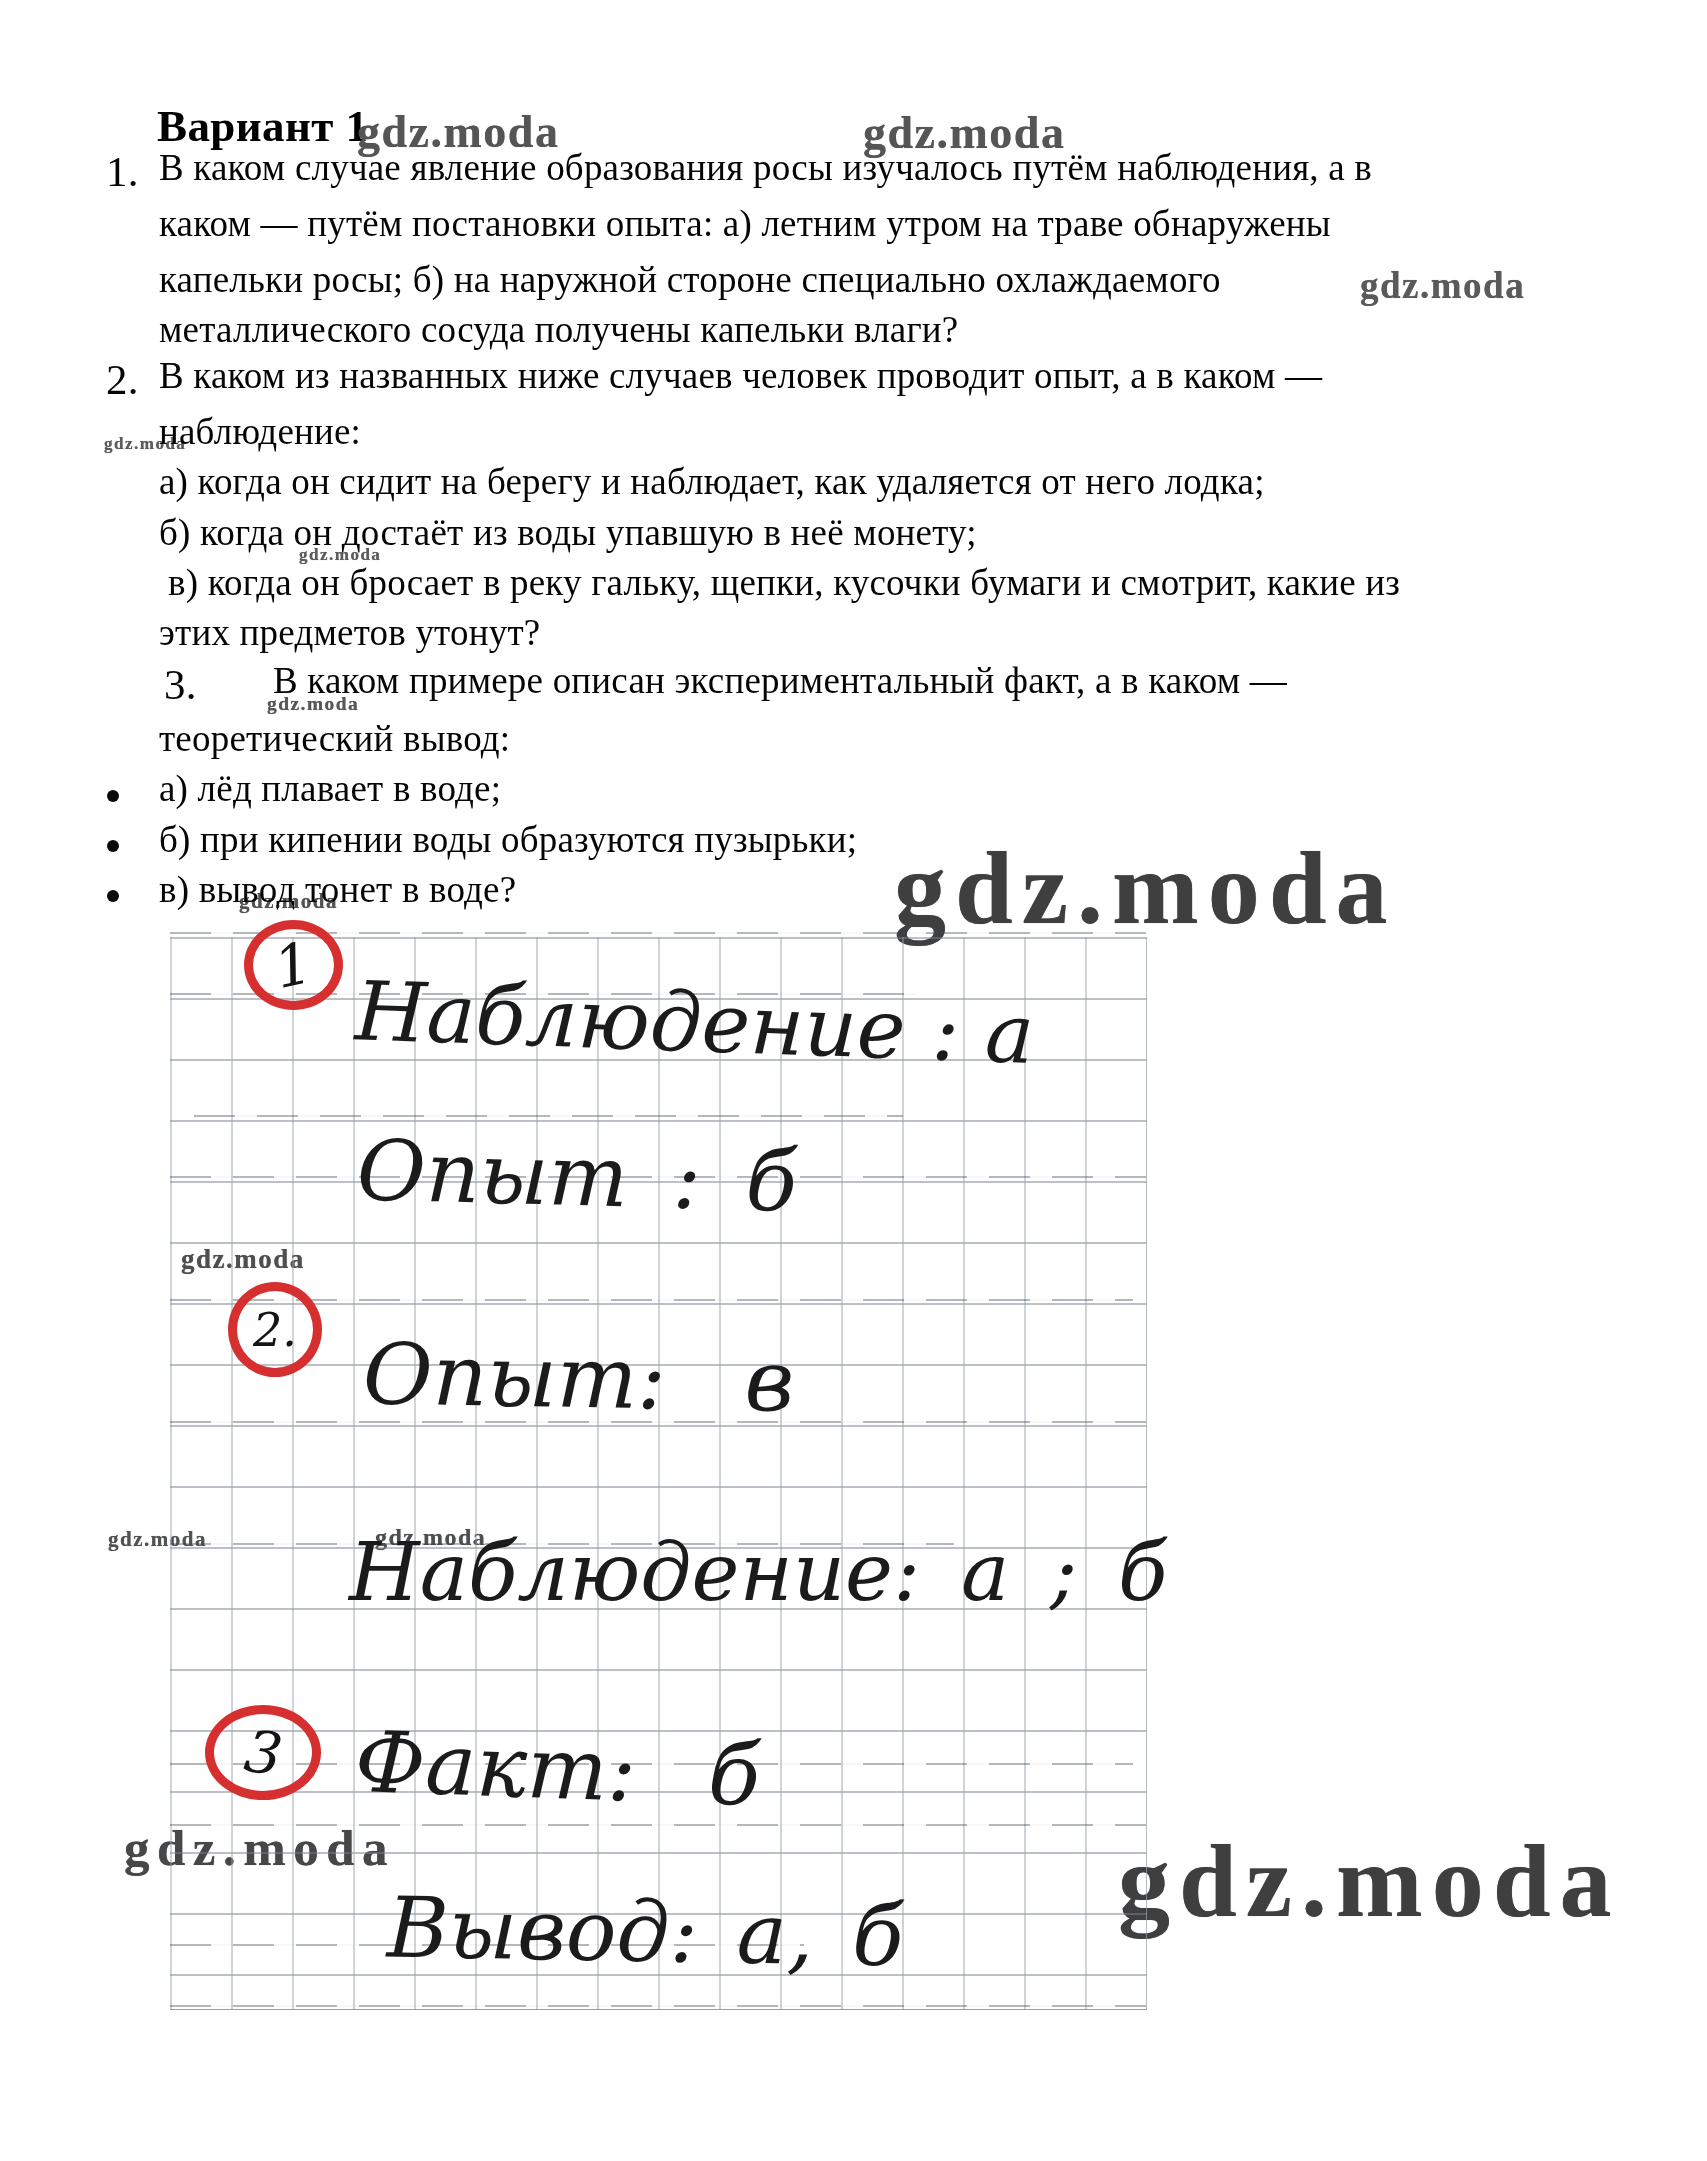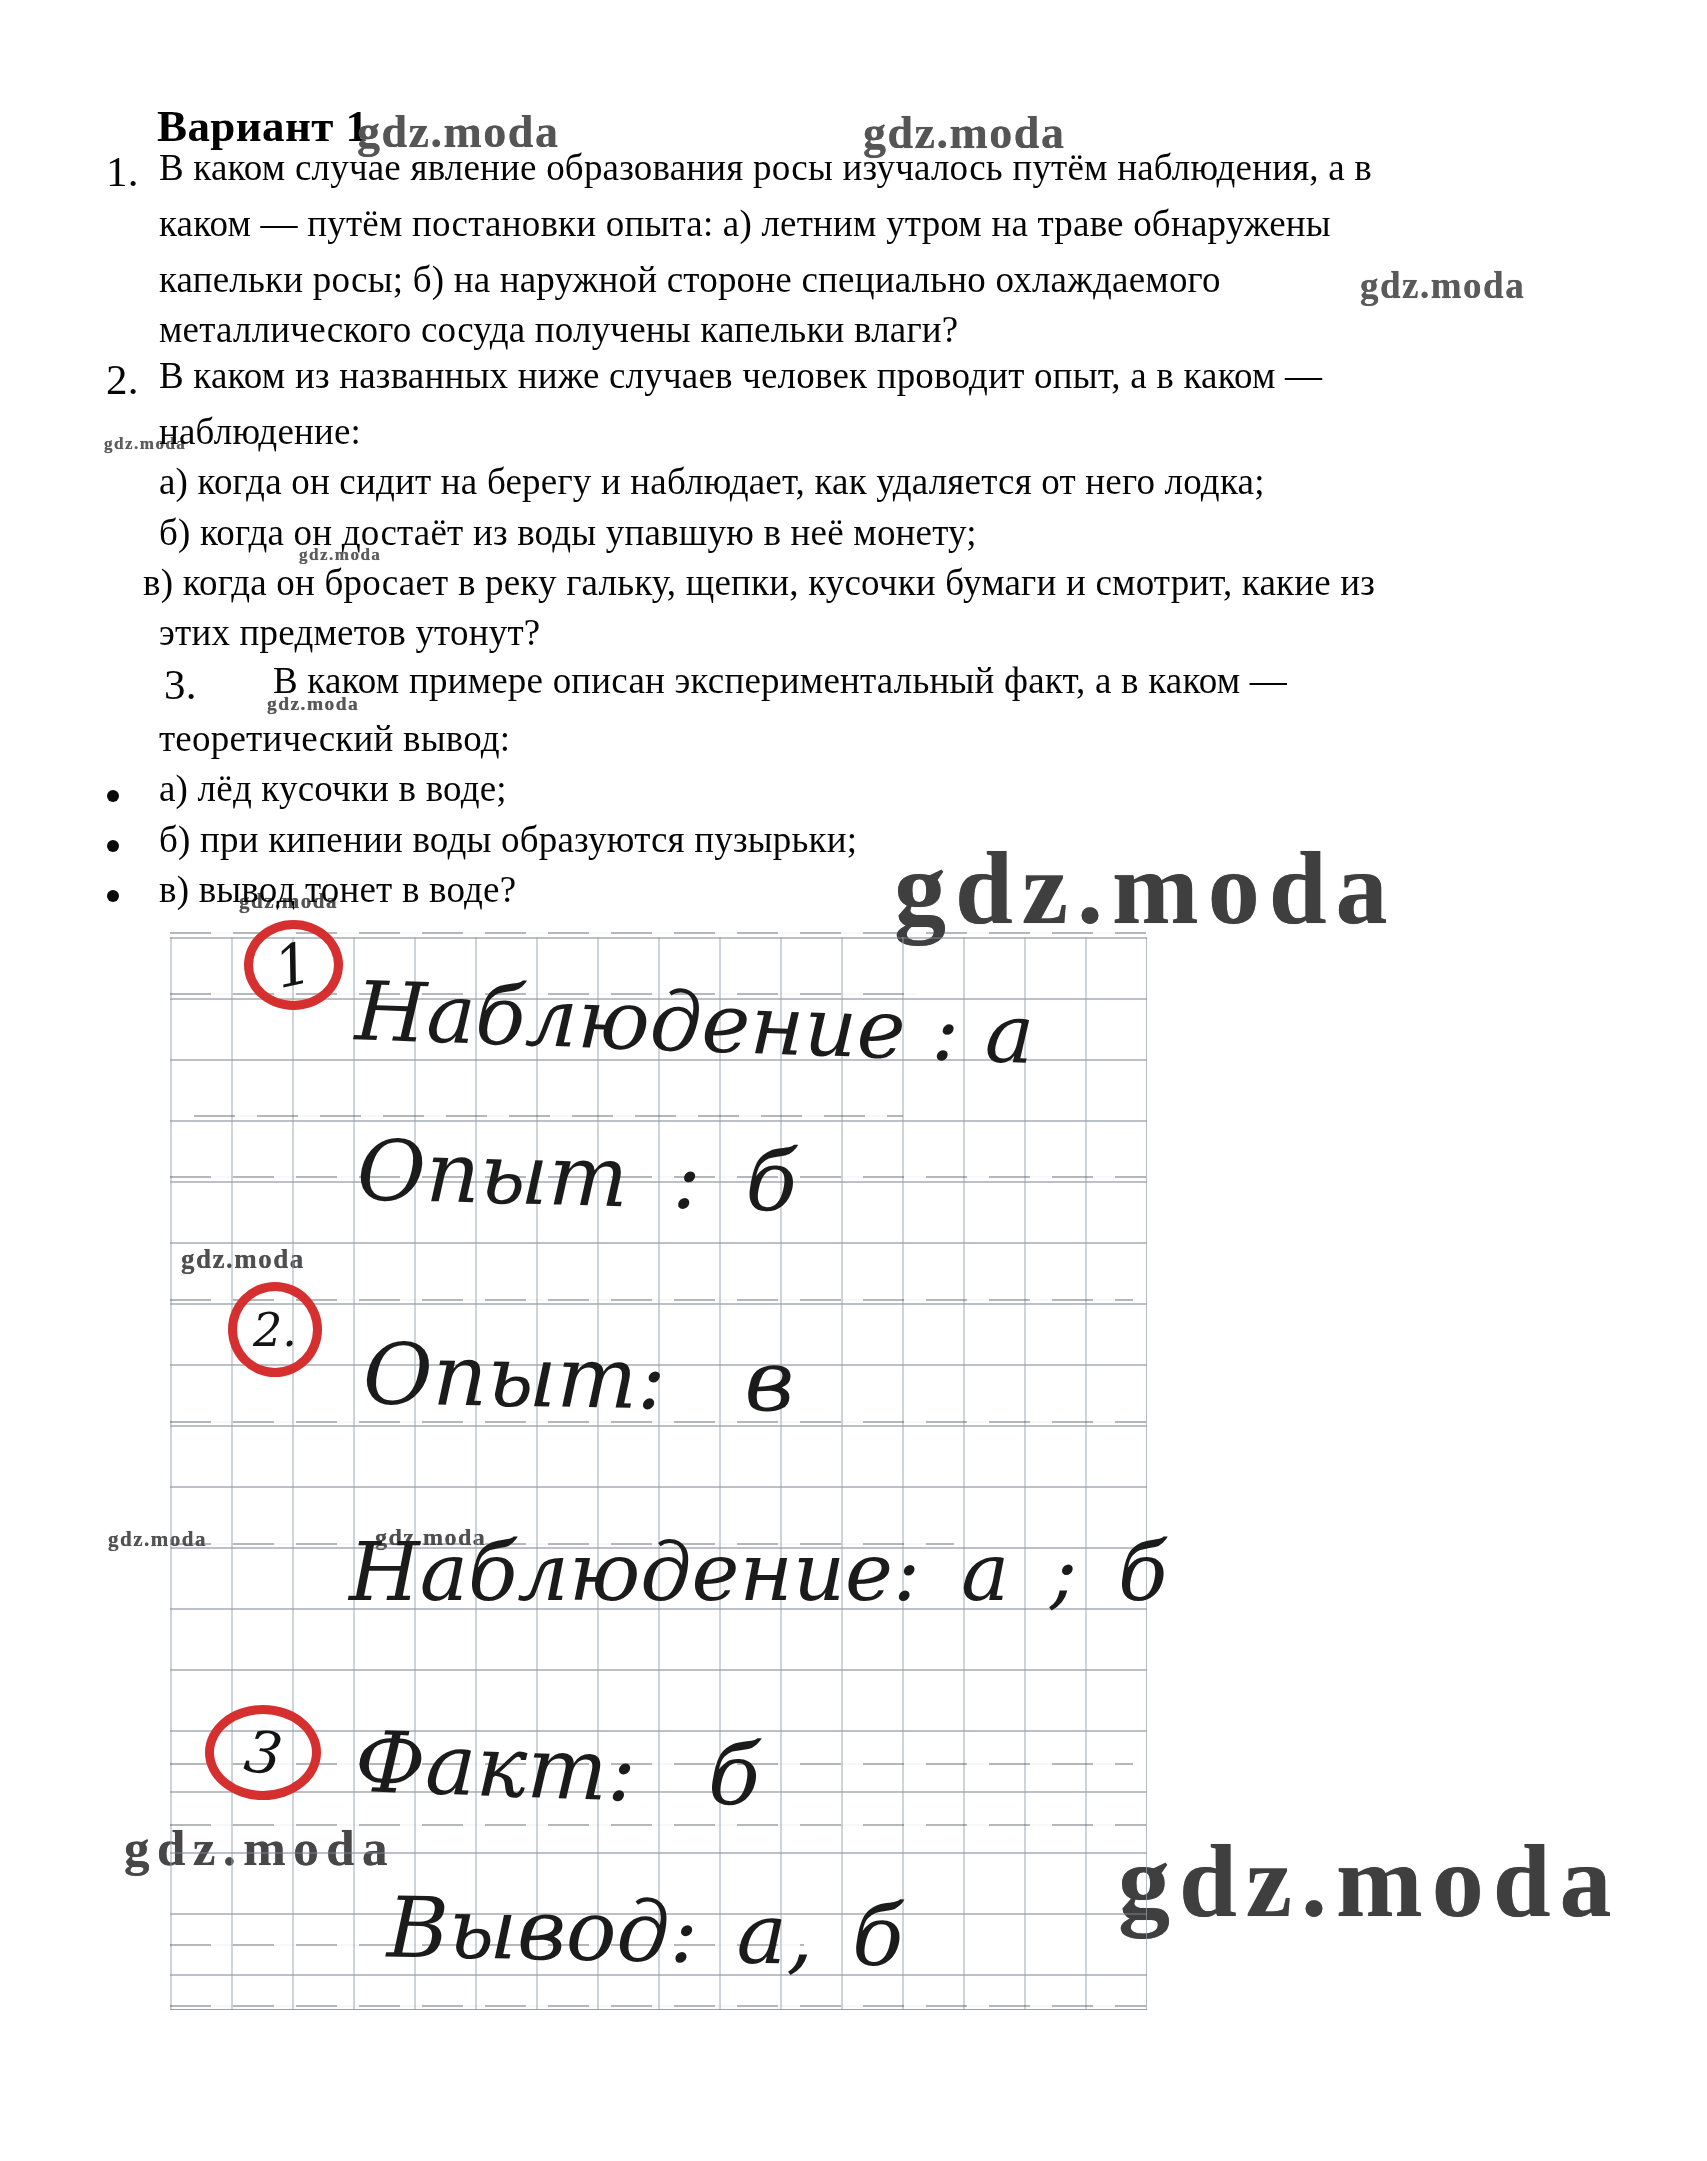--- a/index.html
+++ b/index.html
@@ -80,29 +80,29 @@
 <div class="abs pl" style="left:159px;top:149px;">В каком случае явление образования росы изучалось путём наблюдения, а в</div>
 <div class="abs pl" style="left:159px;top:205px;">каком — путём постановки опыта: а) летним утром на траве обнаружены</div>
 <div class="abs pl" style="left:159px;top:261px;">капельки росы; б) на наружной стороне специально охлаждаемого</div>
 <div class="abs pl" style="left:159px;top:311px;text-align:center;">металлического сосуда получены капельки влаги?</div>
 
 <div class="abs pl qnum" style="left:106px;top:357px;">2.</div>
 <div class="abs pl" style="left:159px;top:357px;">В каком из названных ниже случаев человек проводит опыт, а в каком —</div>
 <div class="abs pl" style="left:159px;top:413px;">наблюдение:</div>
 <div class="abs pl" style="left:159px;top:463px;">а) когда он сидит на берегу и наблюдает, как удаляется от него лодка;</div>
 <div class="abs pl" style="left:159px;top:514px;">б) когда он достаёт из воды упавшую в неё монету;</div>
-<div class="abs pl" style="left:143px;top:564px;">в) когда он бросает в реку гальку, щепки, кусочки бумаги и смотрит, какие из</div>
+<div class="abs pl" style="left:168px;top:564px;">в) когда он бросает в реку гальку, щепки, кусочки бумаги и смотрит, какие из</div>
 <div class="abs pl" style="left:159px;top:614px;">этих предметов утонут?</div>
 
 <div class="abs pl qnum" style="left:164px;top:662px;">3.</div>
 <div class="abs pl" style="left:273px;top:662px;text-align:center;">В каком примере описан экспериментальный факт, а в каком —</div>
 <div class="abs pl" style="left:159px;top:720px;">теоретический вывод:</div>
 
 <div class="bullet-dot" style="left:107px;top:790px;"></div>
-<div class="abs pl" style="left:159px;top:770px;">а) лёд кусочки в воде;</div>
+<div class="abs pl" style="left:159px;top:770px;">а) лёд плавает в воде;</div>
 <div class="bullet-dot" style="left:107px;top:840px;"></div>
 <div class="abs pl" style="left:159px;top:821px;">б) при кипении воды образуются пузырьки;</div>
 <div class="bullet-dot" style="left:107px;top:890px;"></div>
 <div class="abs pl" style="left:159px;top:871px;">в) вывод тонет в воде?</div>
 
 <div class="grid"></div>
 <div class="streak" style="left:170px;top:932px;width:976px;"></div>
 <div class="streak" style="left:170px;top:993px;width:746px;"></div>
 <div class="streak" style="left:194px;top:1115px;width:709px;"></div>
 <div class="streak" style="left:170px;top:1176px;width:976px;"></div>

